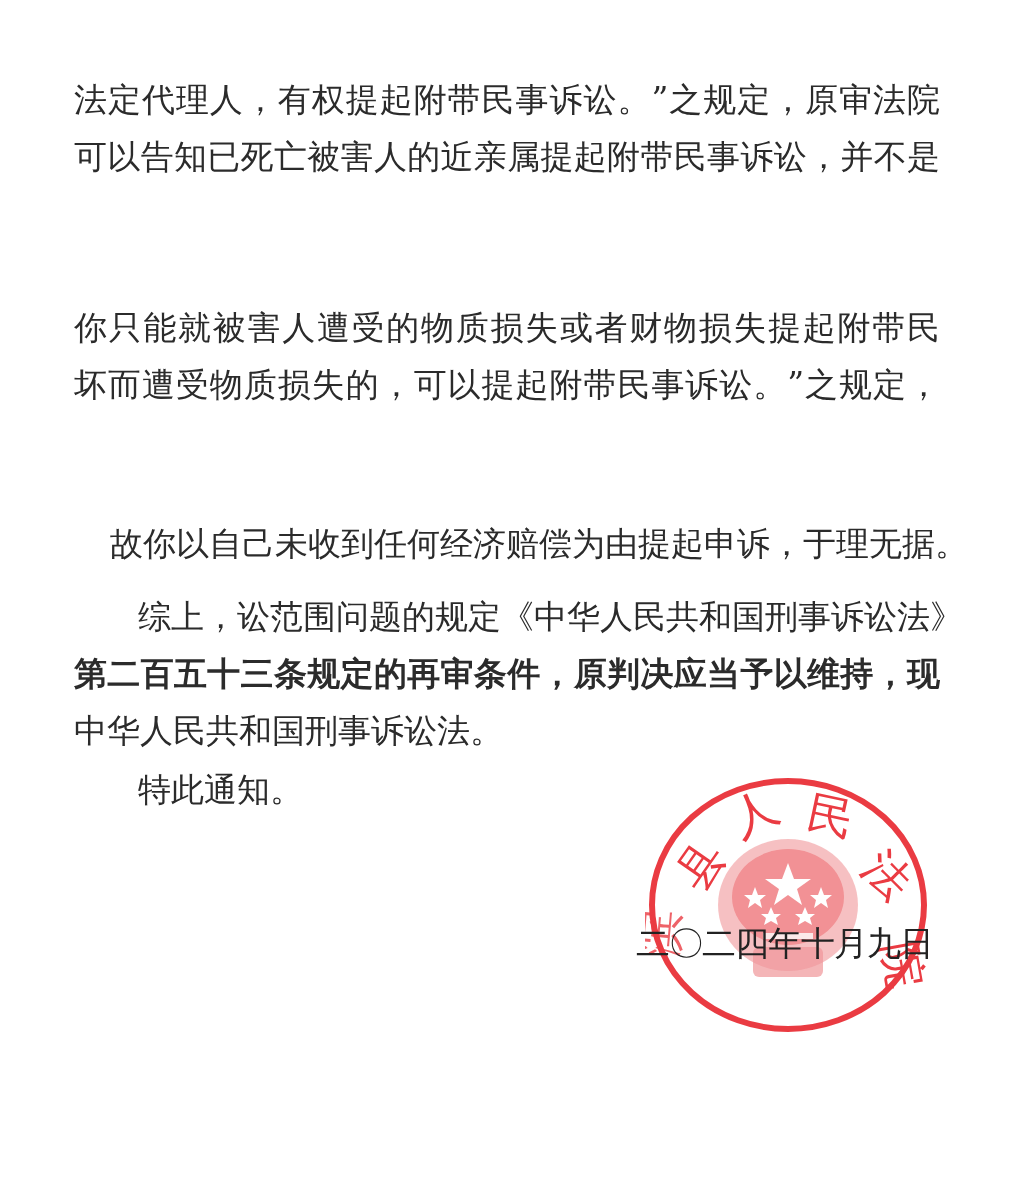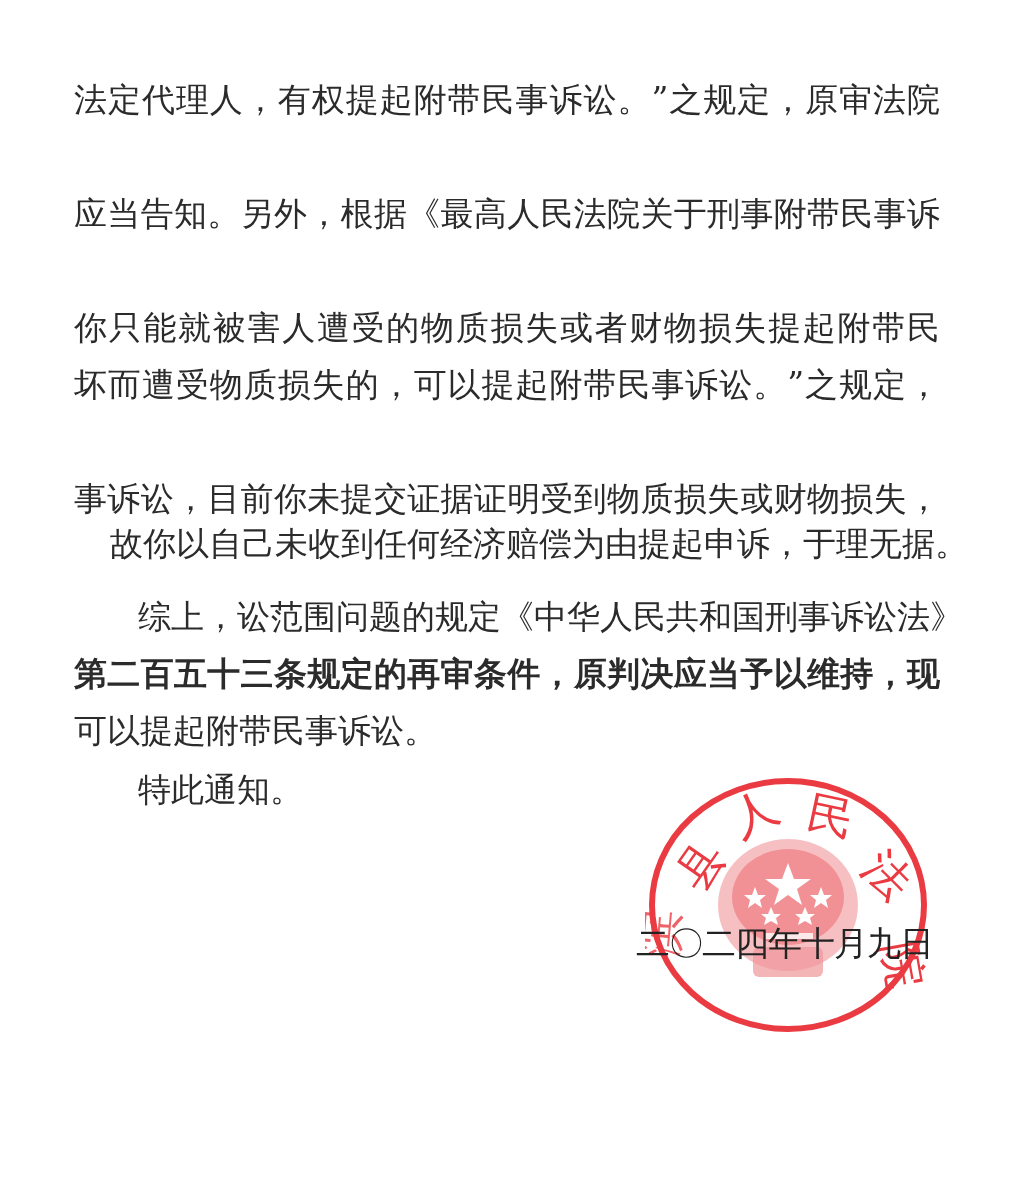--- a/index.html
+++ b/index.html
@@ -61,29 +61,28 @@
       white-space: nowrap;
       letter-spacing: -1px;
     }
   </style>
 </head>
 <body>
 
 <div class="page">
 
   <div class="line" style="top:72px;">法定代理人，有权提起附带民事诉讼。”之规定，原审法院</div>
-  <div class="line" style="top:186px;">应当告知。另外，根据《最高人民法院关于刑事附带民事诉</div>
+  <div class="line" style="top:129px;">可以告知已死亡被害人的近亲属提起附带民事诉讼，并不是</div>
   <div class="line" style="top:300px;">你只能就被害人遭受的物质损失或者财物损失提起附带民</div>
   <div class="line" style="top:357px;">坏而遭受物质损失的，可以提起附带民事诉讼。”之规定，</div>
-  <div class="line" style="top:471px;">事诉讼，目前你未提交证据证明受到物质损失或财物损失，</div>
   <div class="line last" style="top:516px;margin-left:36px;">故你以自己未收到任何经济赔偿为由提起申诉，于理无据。</div>
 
   <div class="line indent" style="top:589px;">综上，讼范围问题的规定《中华人民共和国刑事诉讼法》</div>
   <div class="line" style="top:646px;font-weight:bold;">第二百五十三条规定的再审条件，原判决应当予以维持，现</div>
-  <div class="line last" style="top:703px;">可以提起附带民事诉讼。</div>
+  <div class="line last" style="top:703px;">中华人民共和国刑事诉讼法。</div>
 
   <div class="line indent last" style="top:762px;">特此通知。</div>
 
   <div class="seal">
     <svg width="290" height="260" viewBox="0 0 290 260" xmlns="http://www.w3.org/2000/svg">
       <g opacity="0.9">
         <ellipse cx="143" cy="130" rx="136" ry="124" fill="none" stroke="#e8262e" stroke-width="6"></ellipse>
 
         <g>
           <ellipse cx="143" cy="130" rx="70" ry="66" fill="#f3a3a6" opacity="0.75"></ellipse>

